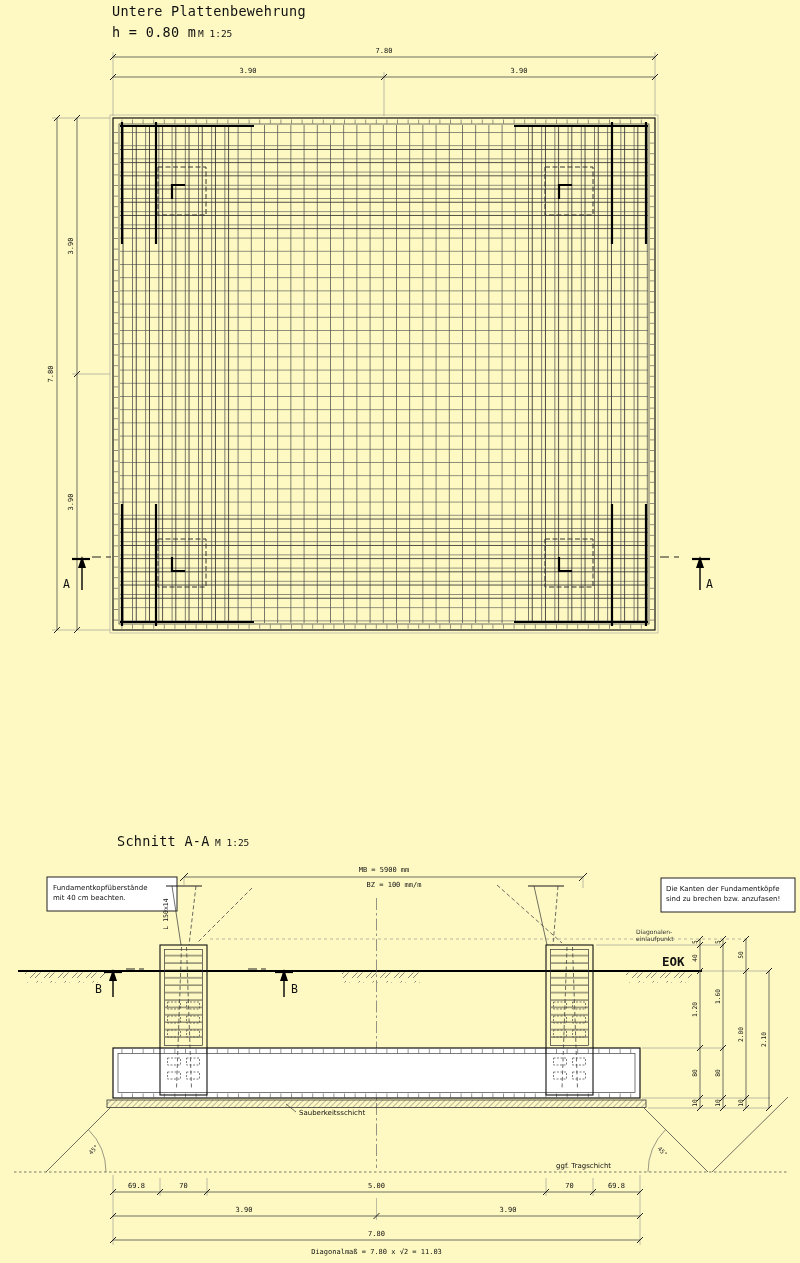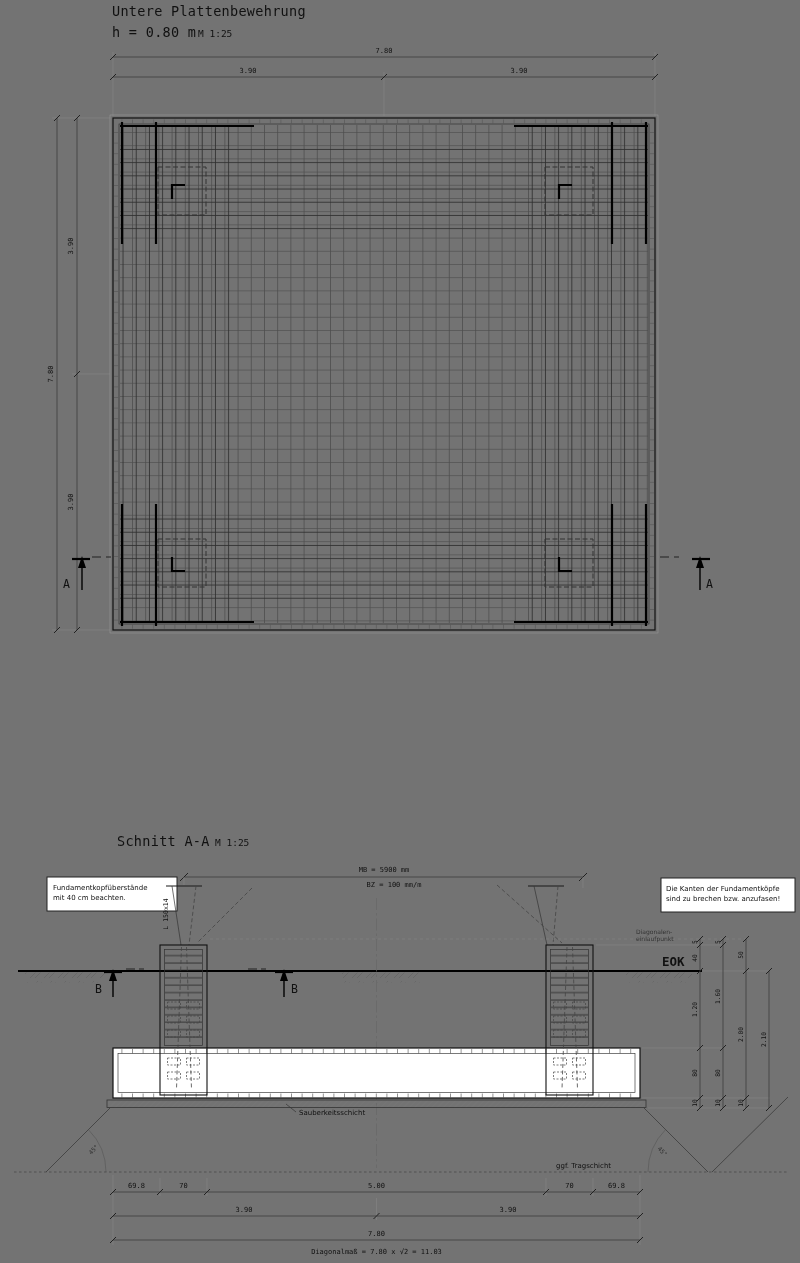--- a/index.html
+++ b/index.html
@@ -1,16 +1,16 @@
 <!DOCTYPE html>
 <html><head>
 <meta charset="utf-8">
 <style>
   html,body{margin:0;padding:0;background:#fff;}
-  #stage{position:relative;width:800px;height:1263px;background:#737373;overflow:hidden;}
+  #stage{position:relative;width:800px;height:1263px;background:#fef9c3;overflow:hidden;}
   svg{position:absolute;left:0;top:0;}
   text{font-family:"DejaVu Sans Mono","Liberation Mono",monospace;fill:#111;}
   .lbl{font-family:"DejaVu Sans","Liberation Sans",sans-serif;}
   .t14{font-size:13.5px;letter-spacing:.3px;}
   .t10{font-size:9.5px;}
   .t7{font-size:7px;}
   .t65{font-size:6.5px;}
   .t6{font-size:6px;fill:#333;}
   .t12b{font-size:12.5px;font-weight:bold;}
   .t11{font-size:11.5px;}

